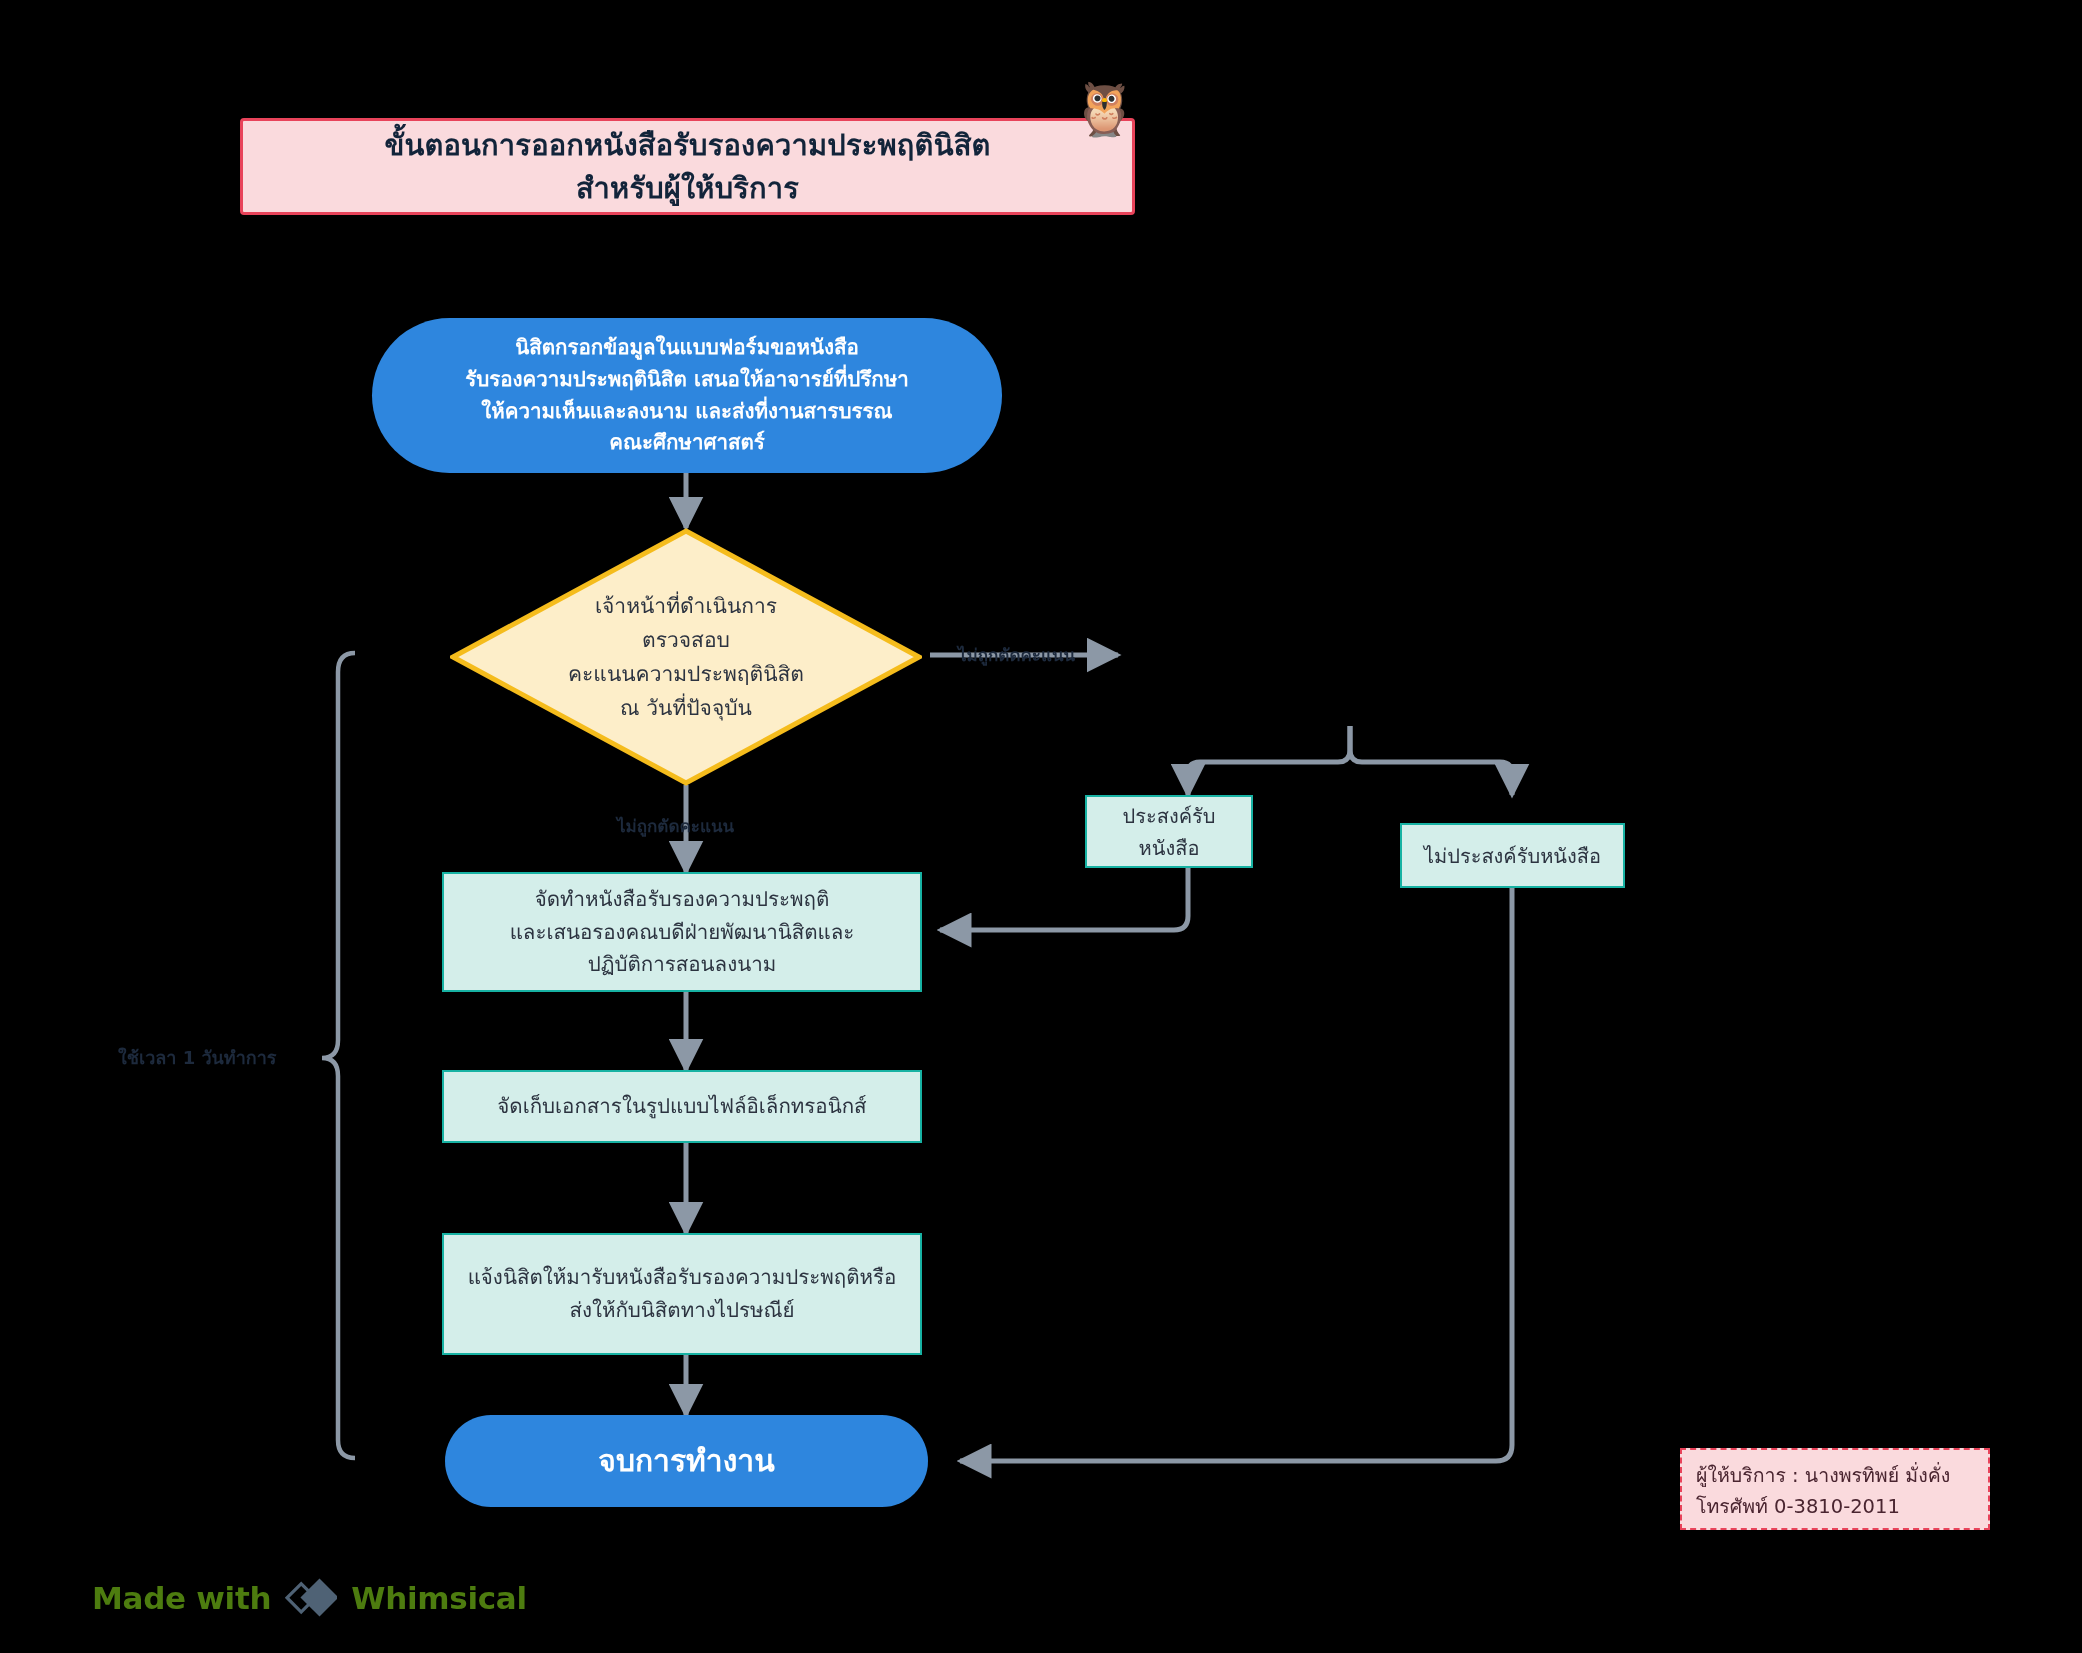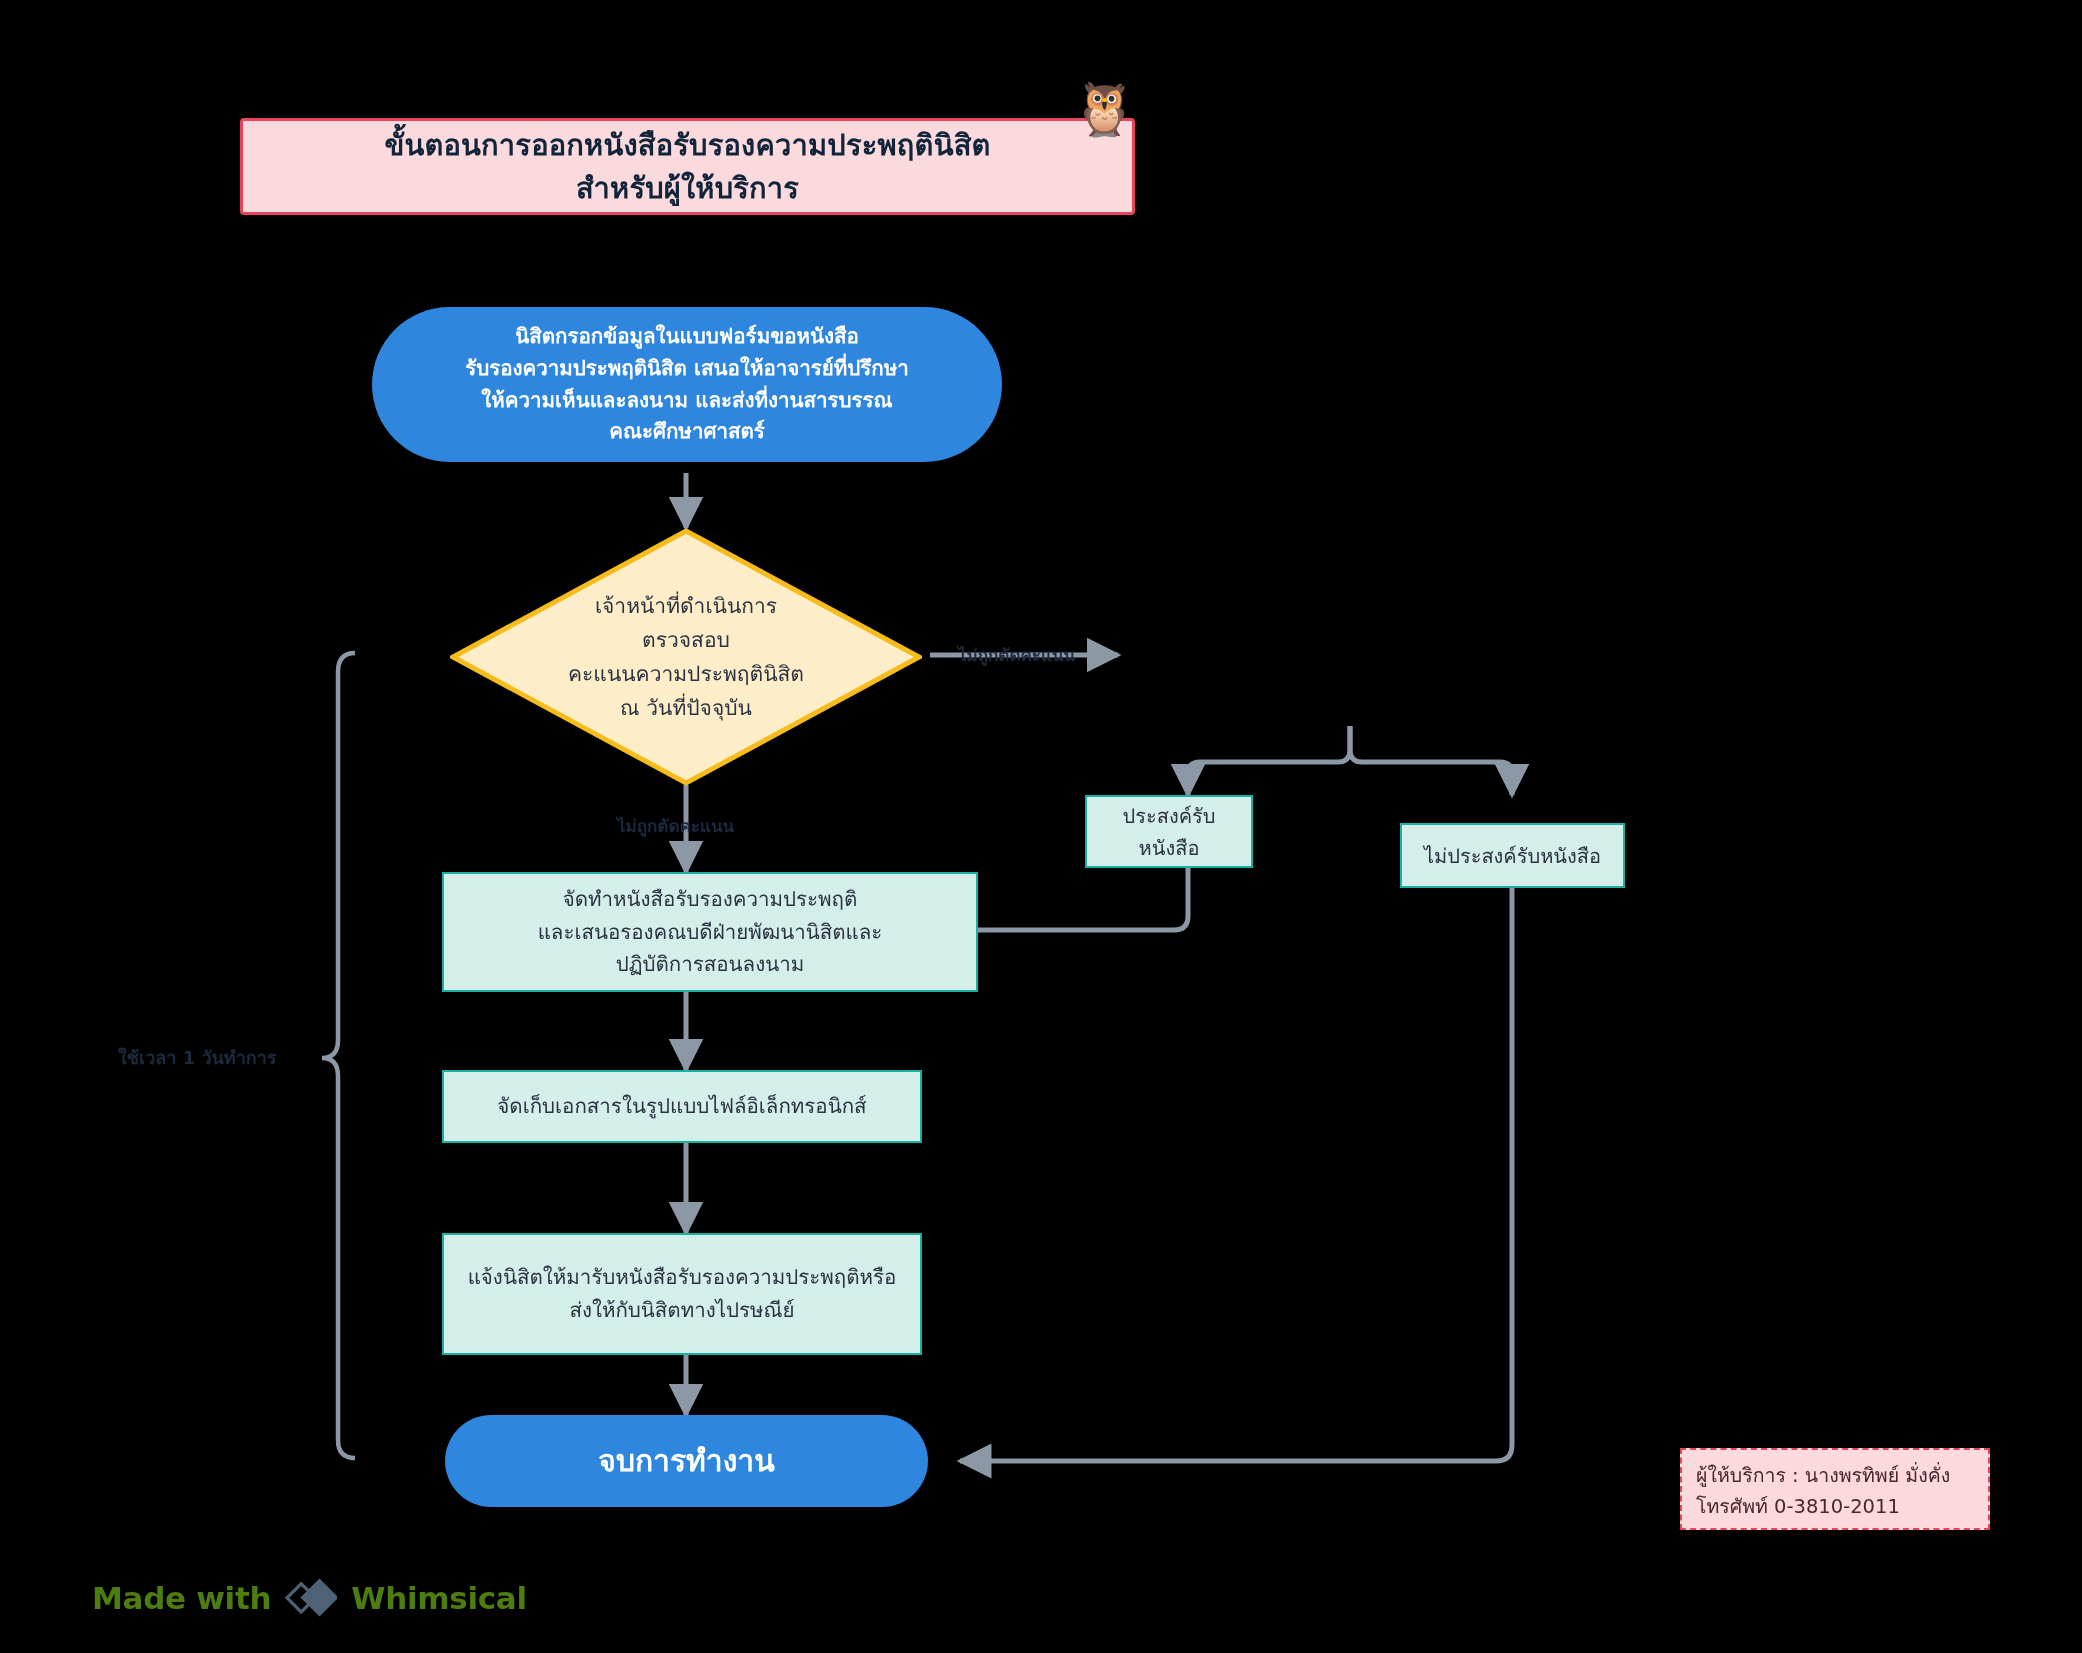--- a/index.html
+++ b/index.html
@@ -188,21 +188,21 @@
 
   <div class="node title-banner" style="left:240px; top:118px; width:895px; height:97px;">
     <div>
       <div>ขั้นตอนการออกหนังสือรับรองความประพฤตินิสิต</div>
       <div>สำหรับผู้ให้บริการ</div>
     </div>
   </div>
 
   <div class="owl-icon" style="left:1072px; top:83px;">🦉</div>
 
-  <div class="node terminal start" style="left:372px; top:307px; width:630px; height:155px;">
+  <div class="node terminal start" style="left:372px; top:318px; width:630px; height:155px;">
     <div>
       <div>นิสิตกรอกข้อมูลในแบบฟอร์มขอหนังสือ</div>
       <div>รับรองความประพฤตินิสิต เสนอให้อาจารย์ที่ปรึกษา</div>
       <div>ให้ความเห็นและลงนาม และส่งที่งานสารบรรณ</div>
       <div>คณะศึกษาศาสตร์</div>
     </div>
   </div>
 
   <div class="decision-wrap" style="left:450px; top:528px; width:472px; height:258px;">
     <svg class="decision-shape" viewBox="0 0 472 258" preserveAspectRatio="none" xmlns="http://www.w3.org/2000/svg">
@@ -223,21 +223,21 @@
 
 
   <div class="node process small" style="left:1085px; top:795px; width:168px; height:73px;">
     <span>ประสงค์รับหนังสือ</span>
   </div>
 
   <div class="node process small" style="left:1400px; top:823px; width:225px; height:65px;">
     <span>ไม่ประสงค์รับหนังสือ</span>
   </div>
 
-  <div class="node process" style="left:442px; top:872px; width:536px; height:120px;justify-content:center;">
+  <div class="node process" style="left:442px; top:872px; width:480px; height:120px;justify-content:center;">
     <div>
       <div>จัดทำหนังสือรับรองความประพฤติ</div>
       <div>และเสนอรองคณบดีฝ่ายพัฒนานิสิตและ</div>
       <div>ปฏิบัติการสอนลงนาม</div>
     </div>
   </div>
 
   <div class="node process" style="left:442px; top:1070px; width:480px; height:73px;">
     <span>จัดเก็บเอกสารในรูปแบบไฟล์อิเล็กทรอนิกส์</span>
   </div>

